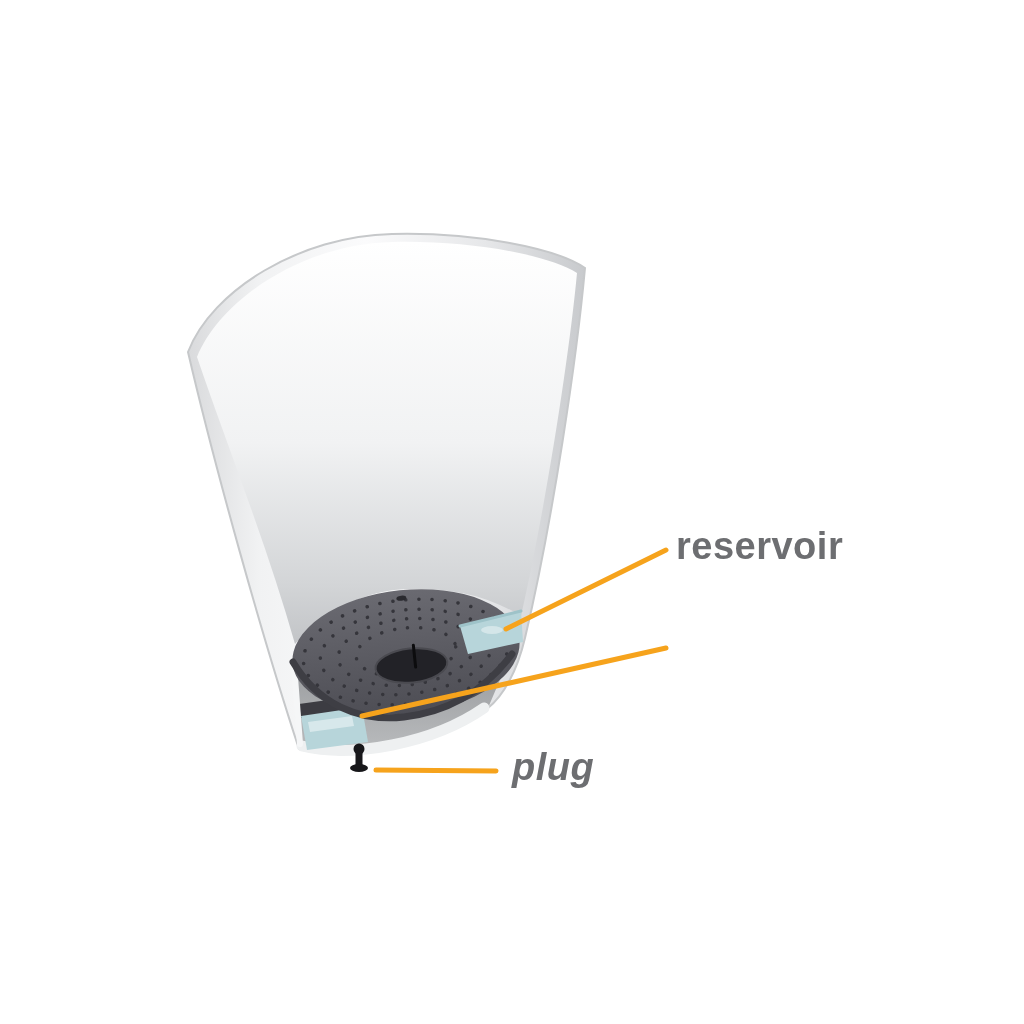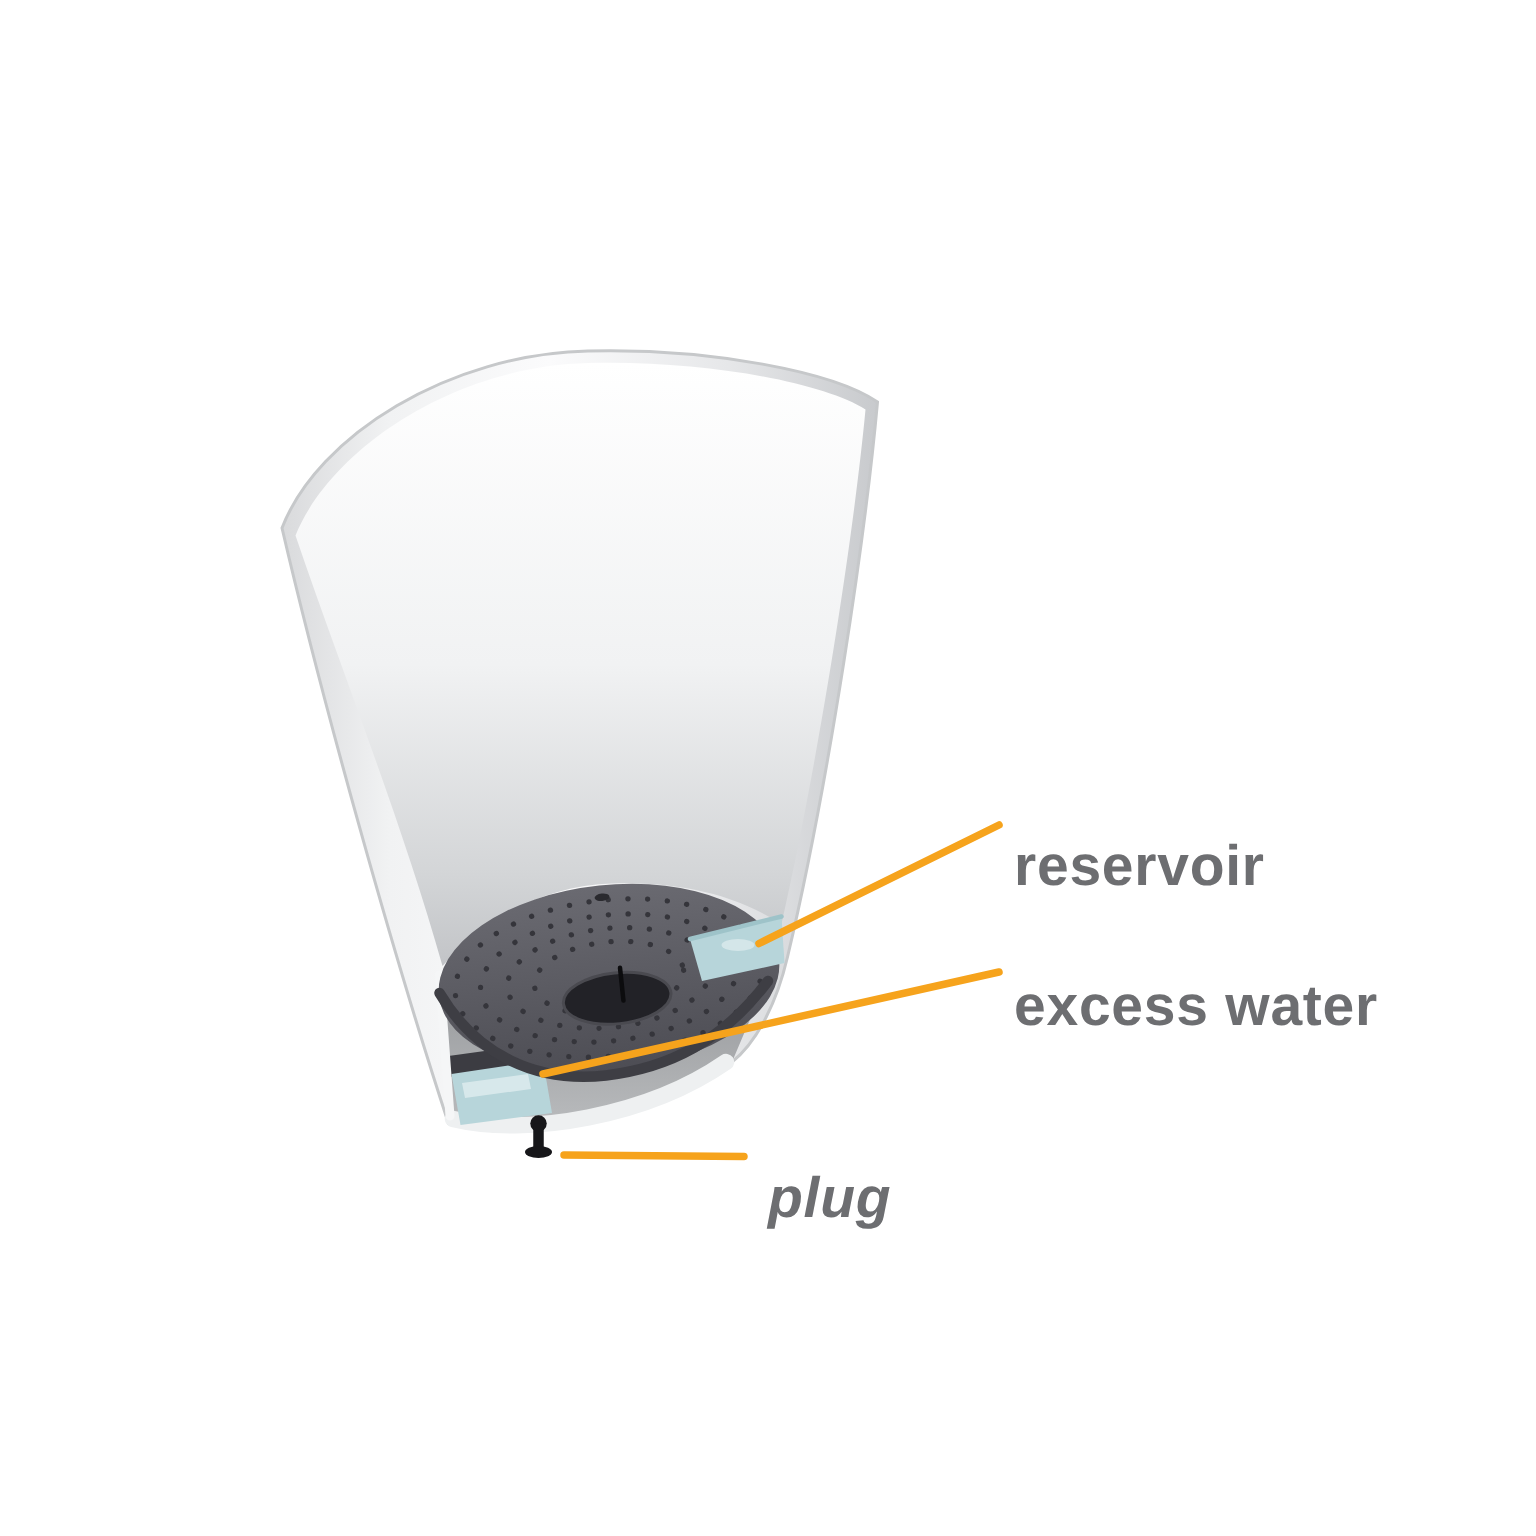--- a/index.html
+++ b/index.html
@@ -22,21 +22,20 @@
   }
   .diagram-label {
     position: absolute;
     color: #6d6e71;
     font-weight: bold;
     font-size: 38px;
     line-height: 1;
     letter-spacing: 0.5px;
     white-space: nowrap;
     user-select: none;
-    margin-top: 32px;
   }
   .label-reservoir   { left: 676px; top: 527px; }
   .label-excess-water{ left: 676px; top: 620px; }
   .label-plug        { left: 512px; top: 748px; font-style: italic; }
 </style>
 </head>
 <body>
 
 <div class="stage">
 
@@ -127,17 +126,16 @@
 
     <g stroke="#F6A31C" stroke-width="5" stroke-linecap="round">
       <line x1="506" y1="629" x2="666" y2="550"></line>
       <line x1="362" y1="716" x2="666" y2="648"></line>
       <line x1="376" y1="770" x2="496" y2="771"></line>
     </g>
   </svg>
 
   <div class="diagram-label label-reservoir">reservoir</div>
 
-  <div class="diagram-label label-excess-water">excess water</div>
 
   <div class="diagram-label label-plug">plug</div>
 
 </div>
 
 </body></html>

